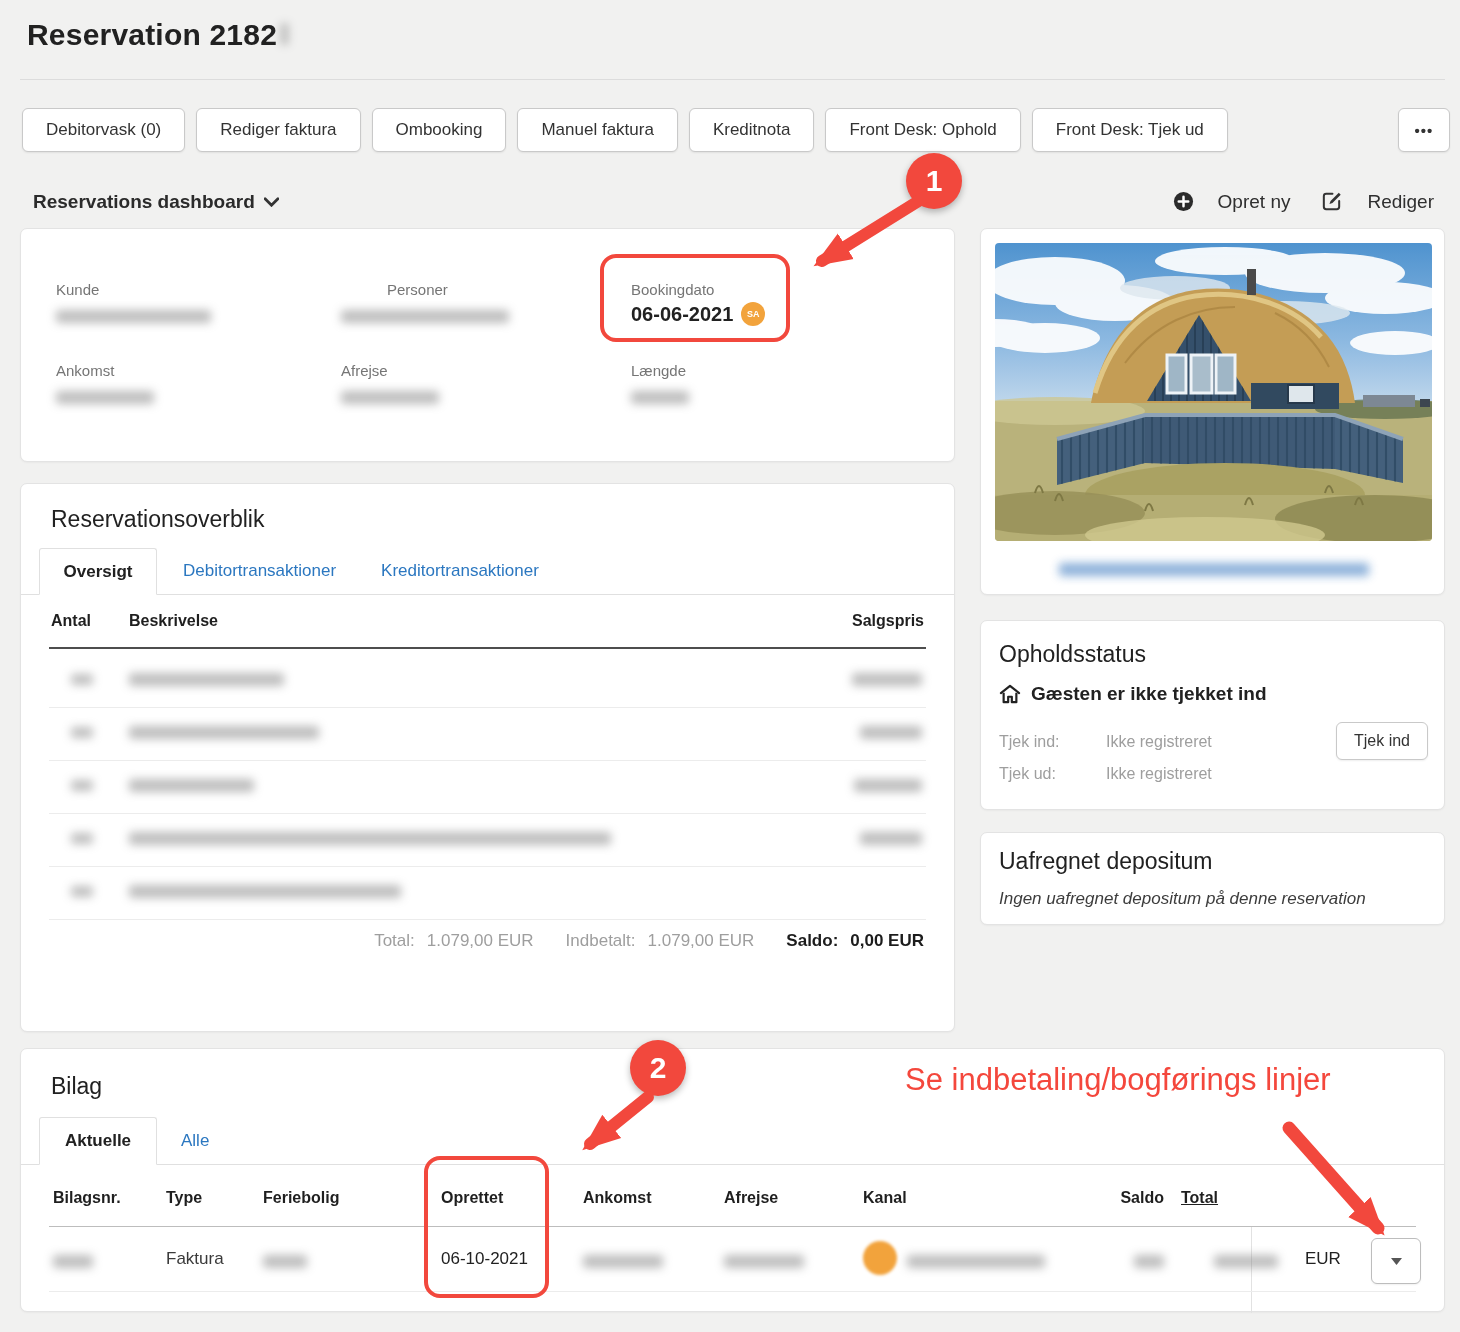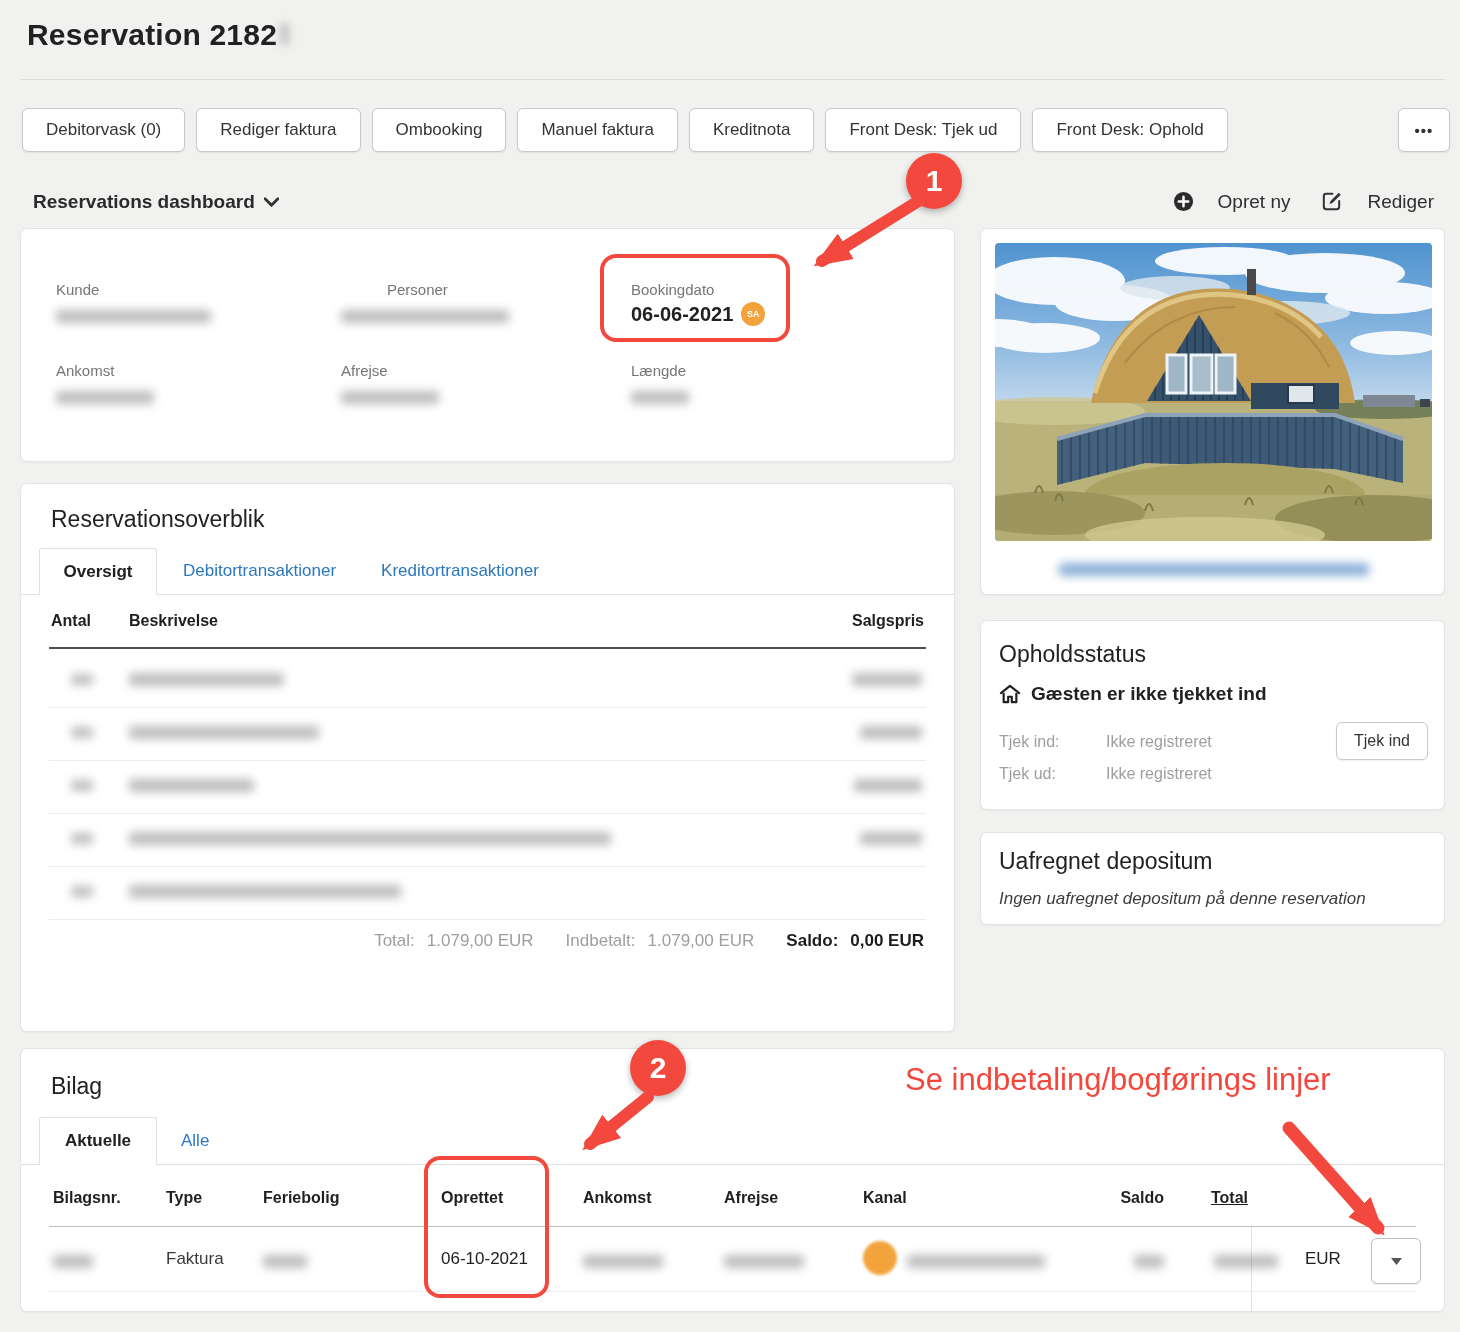--- a/index.html
+++ b/index.html
@@ -80,22 +80,22 @@
     <span>Reservation 2182</span><span class="title-redact"></span>
   </div>
   <div class="top-divider"></div>
 
   <div class="toolbar">
     <button class="btn">Debitorvask (0)</button>
     <button class="btn">Rediger faktura</button>
     <button class="btn">Ombooking</button>
     <button class="btn">Manuel faktura</button>
     <button class="btn">Kreditnota</button>
+    <button class="btn">Front Desk: Ophold</button>
     <button class="btn">Front Desk: Tjek ud</button>
-    <button class="btn">Front Desk: Ophold</button>
   </div>
   <button class="btn btn-more">•••</button>
 
   <div class="subheader-left">
     <span>Reservations dashboard</span>
     <svg width="15" height="10" viewBox="0 0 14 8">
         <path d="M1,1 L7,7 L13,1" stroke="#333" stroke-width="2.6" fill="none" stroke-linecap="round"></path>
       </svg>
   </div>
   <div class="subheader-right">
@@ -308,21 +308,21 @@
     </div>
 
     <div class="thead" style="left:32px;top:140px;">Bilagsnr.</div>
     <div class="thead" style="left:145px;top:140px;">Type</div>
     <div class="thead" style="left:242px;top:140px;">Feriebolig</div>
     <div class="thead" style="left:420px;top:140px;">Oprettet</div>
     <div class="thead" style="left:562px;top:140px;">Ankomst</div>
     <div class="thead" style="left:703px;top:140px;">Afrejse</div>
     <div class="thead" style="left:842px;top:140px;">Kanal</div>
     <div class="thead" style="left:1058px;top:140px;width:85px;text-align:right;">Saldo</div>
-    <div class="thead" style="left:1160px;top:140px;width:97px;text-align:center;text-decoration:underline;">Total</div>
+    <div class="thead" style="left:1160px;top:140px;width:97px;text-align:left;text-decoration:underline;">Total</div>
     <div class="hdr-underline" style="left:28px;right:28px;top:177px;height:1px;background:#bdbdbd;"></div>
 
     <div class="vert-sep" style="left:1230px;top:178px;height:86px;"></div>
 
     <div>
       <div class="redact" style="position:absolute;left:32px;top:206px;width:40px;"></div>
       <div class="cell-text" style="left:145px;top:200px;">Faktura</div>
       <div class="redact" style="position:absolute;left:242px;top:206px;width:44px;"></div>
       <div class="cell-text" style="left:420px;top:200px;color:#212121;">06-10-2021</div>
       <div class="redact" style="position:absolute;left:562px;top:206px;width:80px;"></div>

